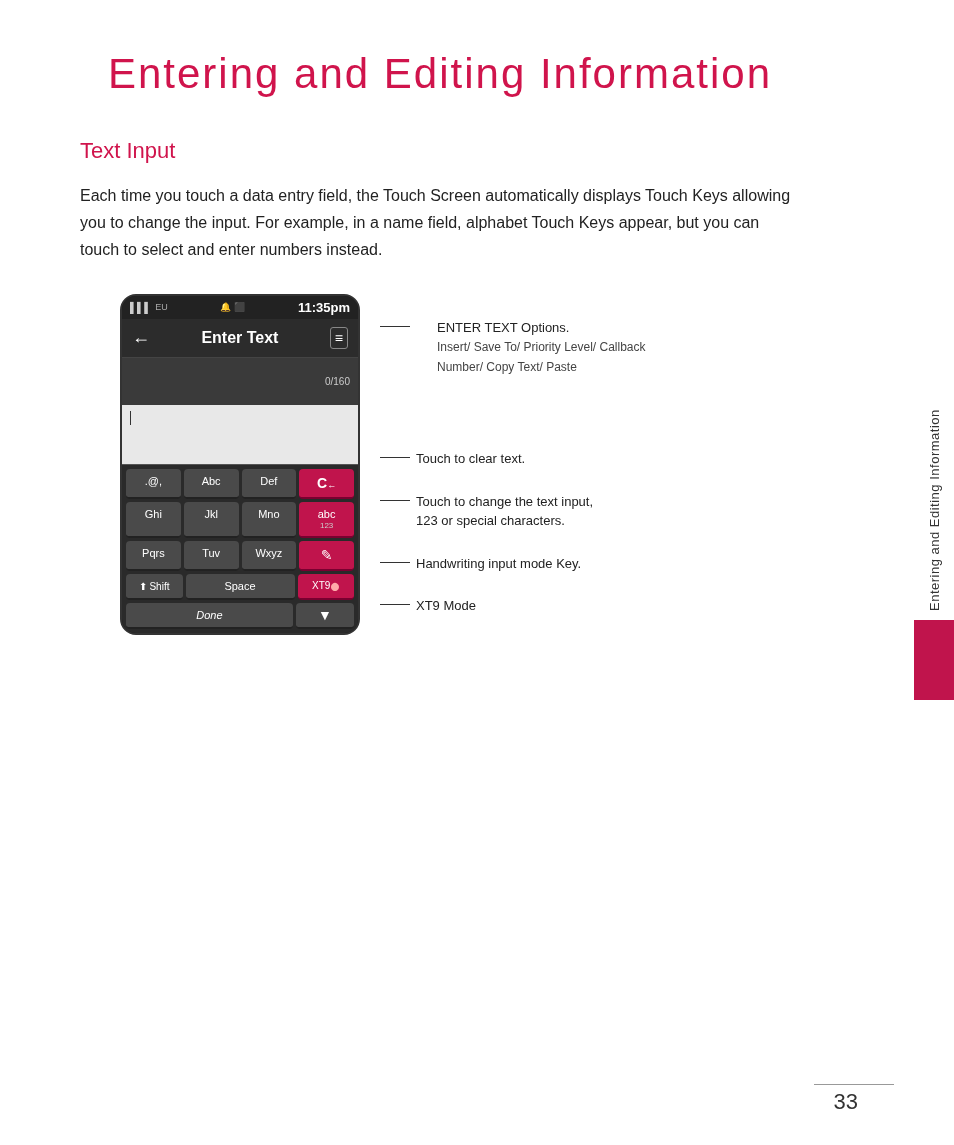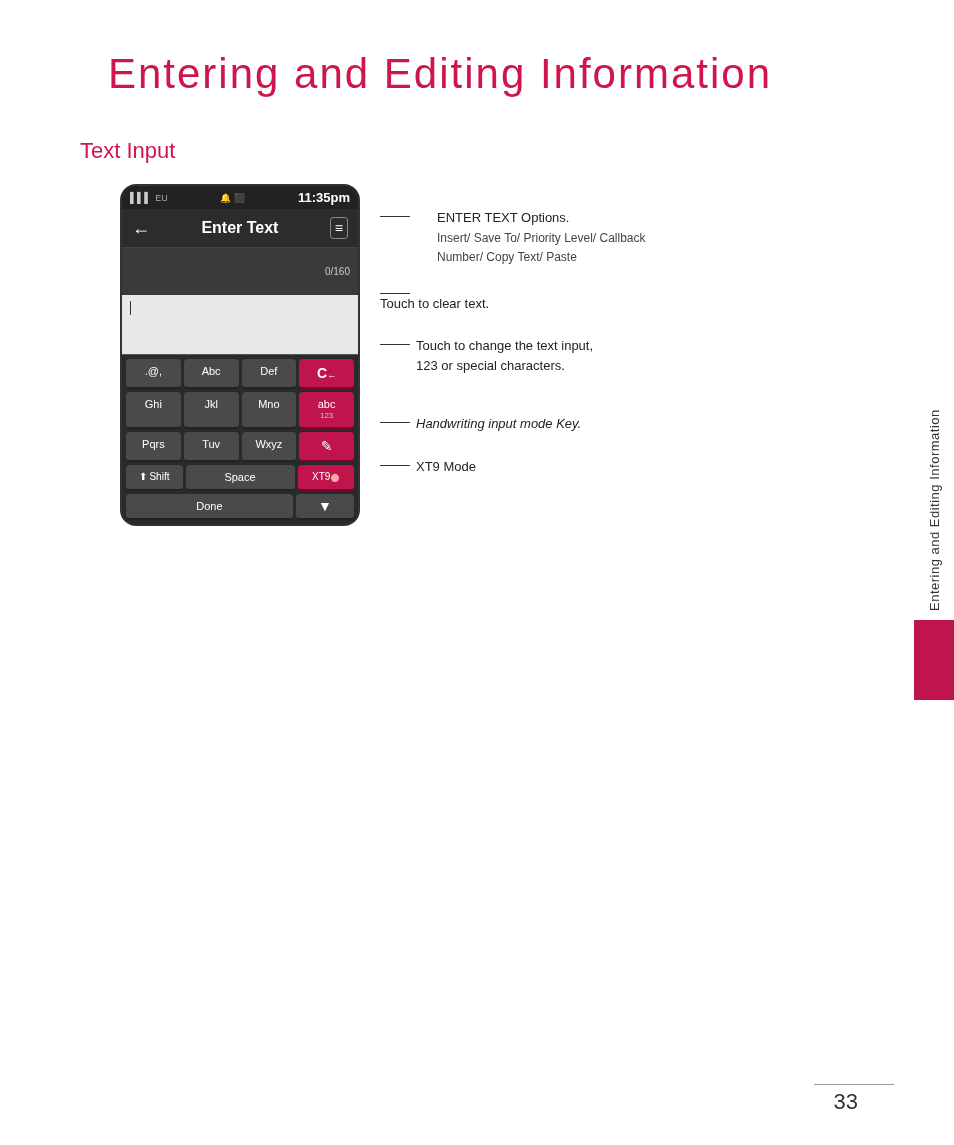--- a/index.html
+++ b/index.html
@@ -201,20 +201,21 @@
 
     .key-done {
       flex: 3;
       background: #4a4a4a;
       border-radius: 4px;
       color: #fff;
       font-size: 11px;
       text-align: center;
       padding: 6px 2px;
       border-bottom: 2px solid #222;
+      font-style: italic;
     }
 
     .key-arrow-down {
       flex: 1;
       background: #4a4a4a;
       border-radius: 4px;
       color: #fff;
       font-size: 14px;
       text-align: center;
       padding: 4px 2px;
@@ -303,20 +304,21 @@
   </style>
 </head>
 <body>
 
 <div class="page-content">
 
   <h1 class="page-title">Entering and Editing Information</h1>
 
   <h2 class="section-title">Text Input</h2>
 
+  <p class="body-text">Each time you touch a data entry field, the Touch Screen automatically displays Touch Keys allowing you to change the input. For example, in a name field, alphabet Touch Keys appear, but you can touch to select and enter numbers instead.</p>
 
   <div class="phone-area">
 
     <div class="phone-mockup">
 
       <div class="status-bar">
         <div class="status-left">
           <span class="signal-icon">▌▌▌</span>
           <span style="font-size:9px; color:#aaa;">EU</span>
         </div>
@@ -381,34 +383,34 @@
     <div class="callout-area">
 
       <div class="callout-item" style="margin-top: 14px; gap: 21px;">
         <div class="callout-line"></div>
         <div class="callout-text">
           <span>ENTER TEXT Options.</span><br>
           <span style="font-size:12px; color:#444;">Insert/ Save To/ Priority Level/ Callback<br>Number/ Copy Text/ Paste</span>
         </div>
       </div>
 
-      <div class="callout-item" style=" flex-direction: column;">
+      <div class="callout-item" style="margin-top: 55px;">
         <div class="callout-line"></div>
         <div class="callout-text">Touch to clear text.</div>
       </div>
 
       <div class="callout-item" style="margin-top: 5px;">
         <div class="callout-line"></div>
         <div class="callout-text">
           Touch to change the text input,<br>
           <span>123 or special characters.</span>
         </div>
       </div>
 
-      <div class="callout-item" style="margin-top: 21px; font-style: italic;">
+      <div class="callout-item" style="margin-top: 5px;">
         <div class="callout-line"></div>
         <div class="callout-text">Handwriting input mode Key.</div>
       </div>
 
       <div class="callout-item" style="margin-top: 5px;">
         <div class="callout-line"></div>
         <div class="callout-text">XT9 Mode</div>
       </div>
 
     </div>

